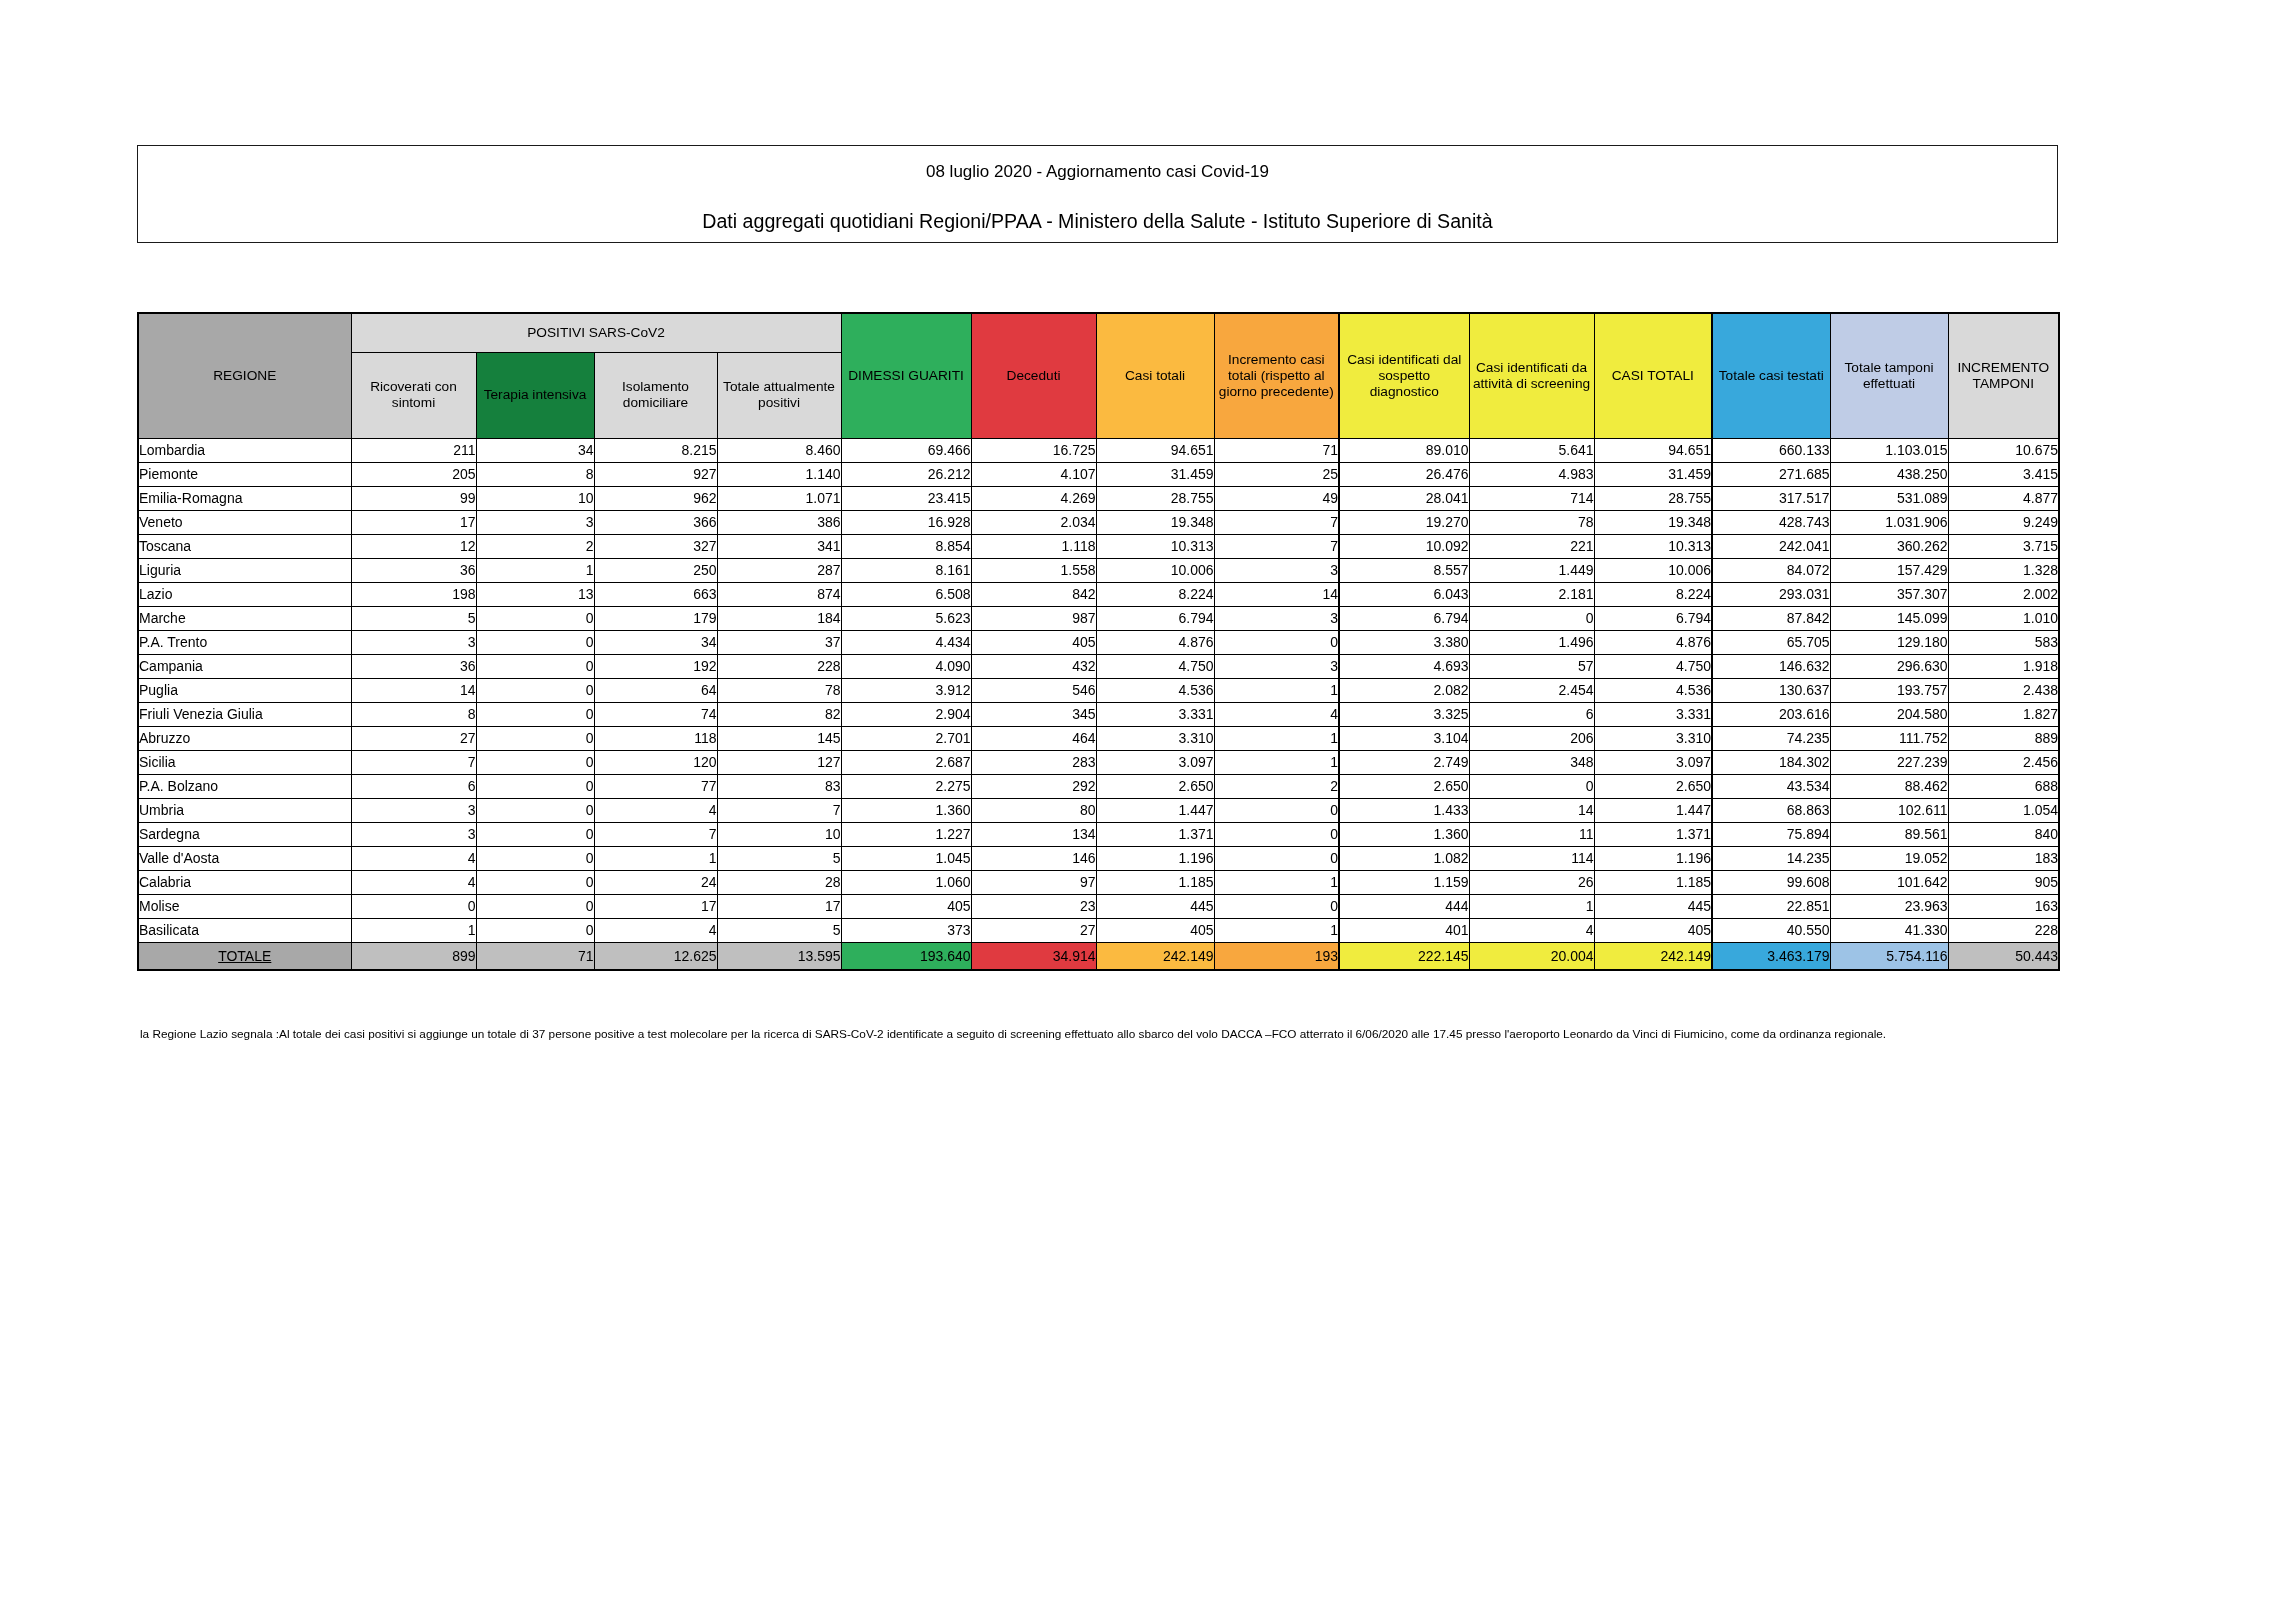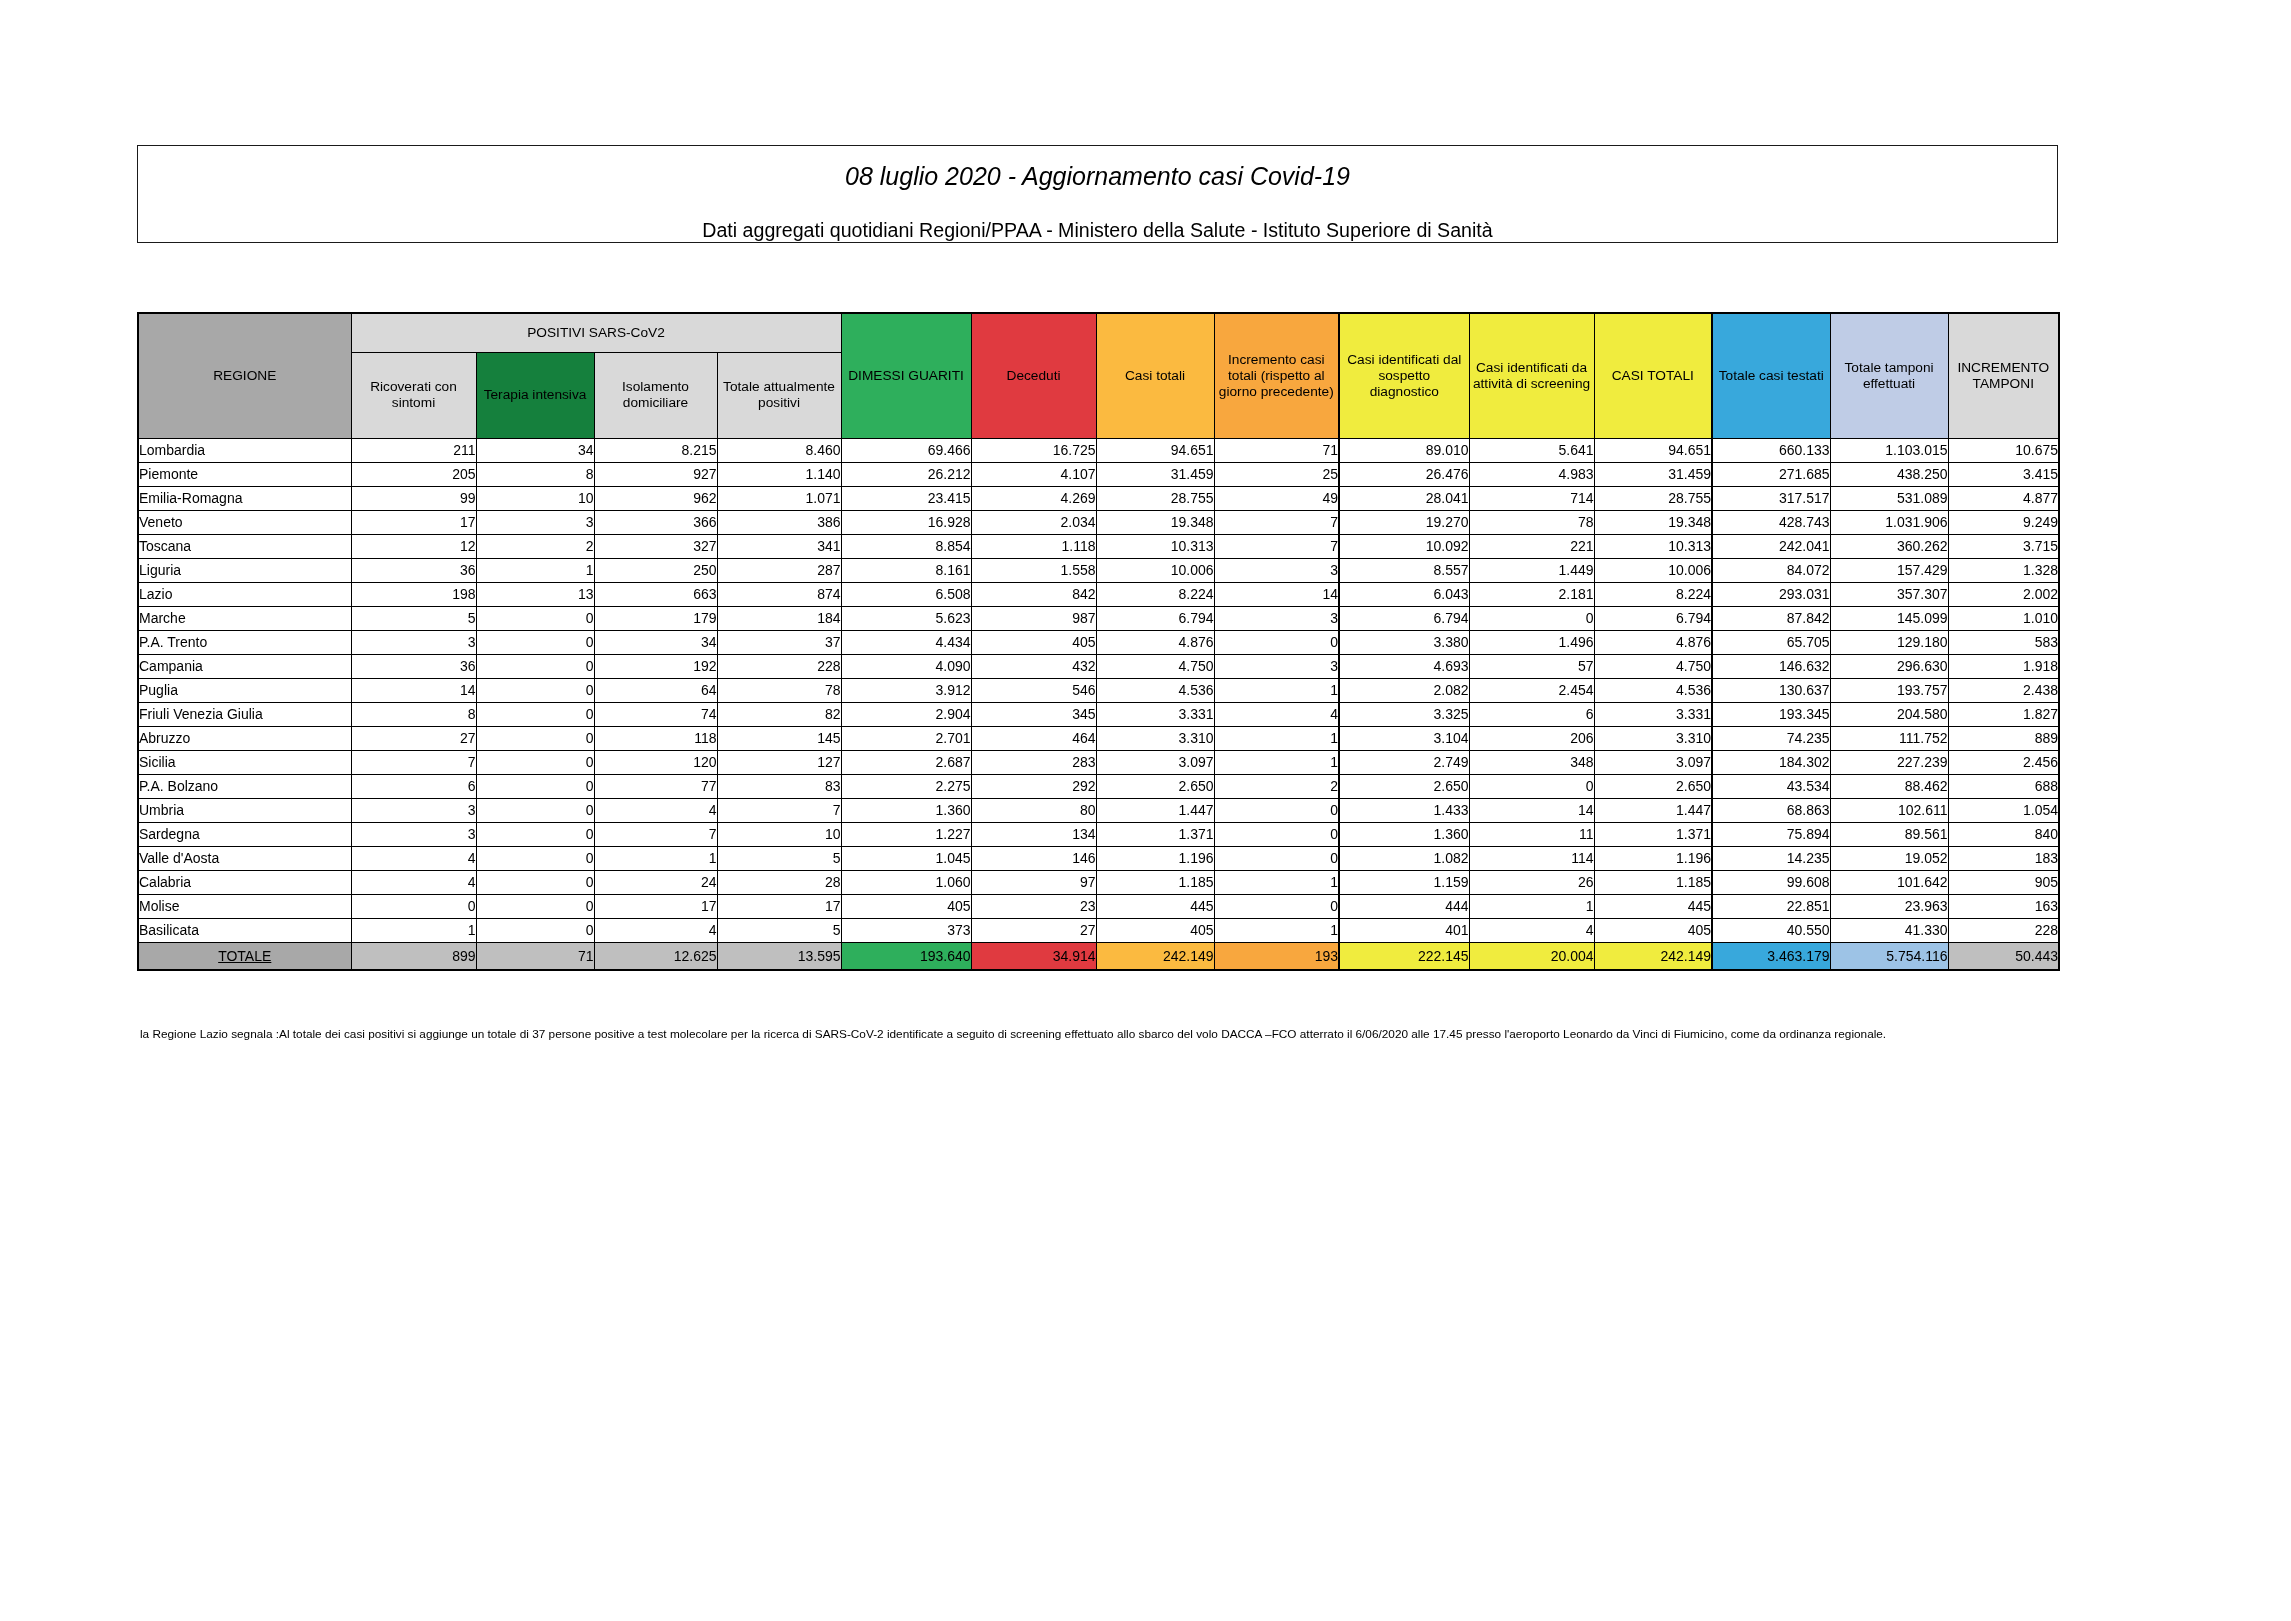--- a/index.html
+++ b/index.html
@@ -14,22 +14,21 @@
   .title-box {
     position: absolute;
     left: 137px; top: 145px;
     width: 1921px; height: 98px;
     border: 1px solid #1a1a1a;
     background: #ffffff;
     text-align: center;
   }
   .title-box .line1 {
     margin-top: 15.7px;
-    font-size: 25px;
-    font-style: italic;
+    font-size: 17px;
   }
   .title-box .line2 {
     margin-top: 28px;
     font-size: 19.6px;
   }
   .table-wrap {
     position: absolute;
     left: 137px; top: 312px;
   }
   table.covid {
@@ -332,21 +331,21 @@
           <td class="num">0</td>
           <td class="num">74</td>
           <td class="num">82</td>
           <td class="num">2.904</td>
           <td class="num">345</td>
           <td class="num">3.331</td>
           <td class="num">4</td>
           <td class="num thickL">3.325</td>
           <td class="num">6</td>
           <td class="num">3.331</td>
-          <td class="num thickL">193.345</td>
+          <td class="num thickL">203.616</td>
           <td class="num">204.580</td>
           <td class="num">1.827</td>
         </tr>
         <tr>
           <td class="region">Abruzzo</td>
           <td class="num">27</td>
           <td class="num">0</td>
           <td class="num">118</td>
           <td class="num">145</td>
           <td class="num">2.701</td>

